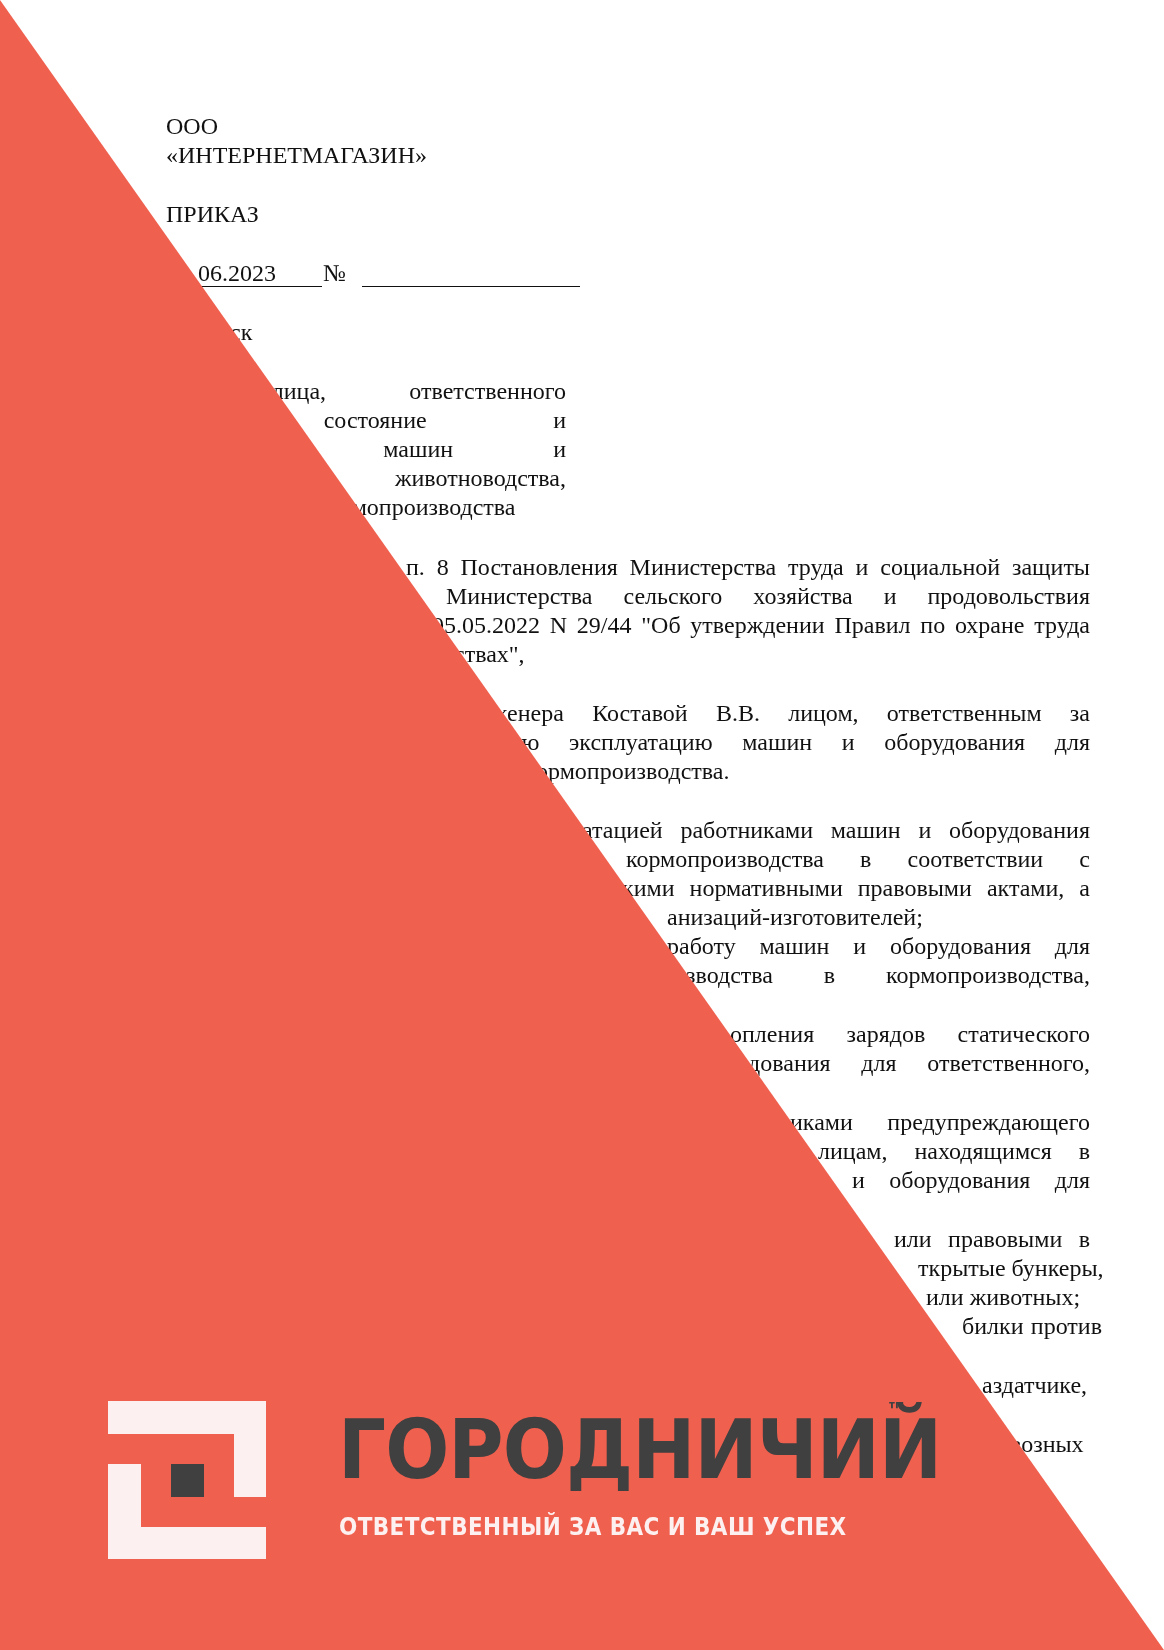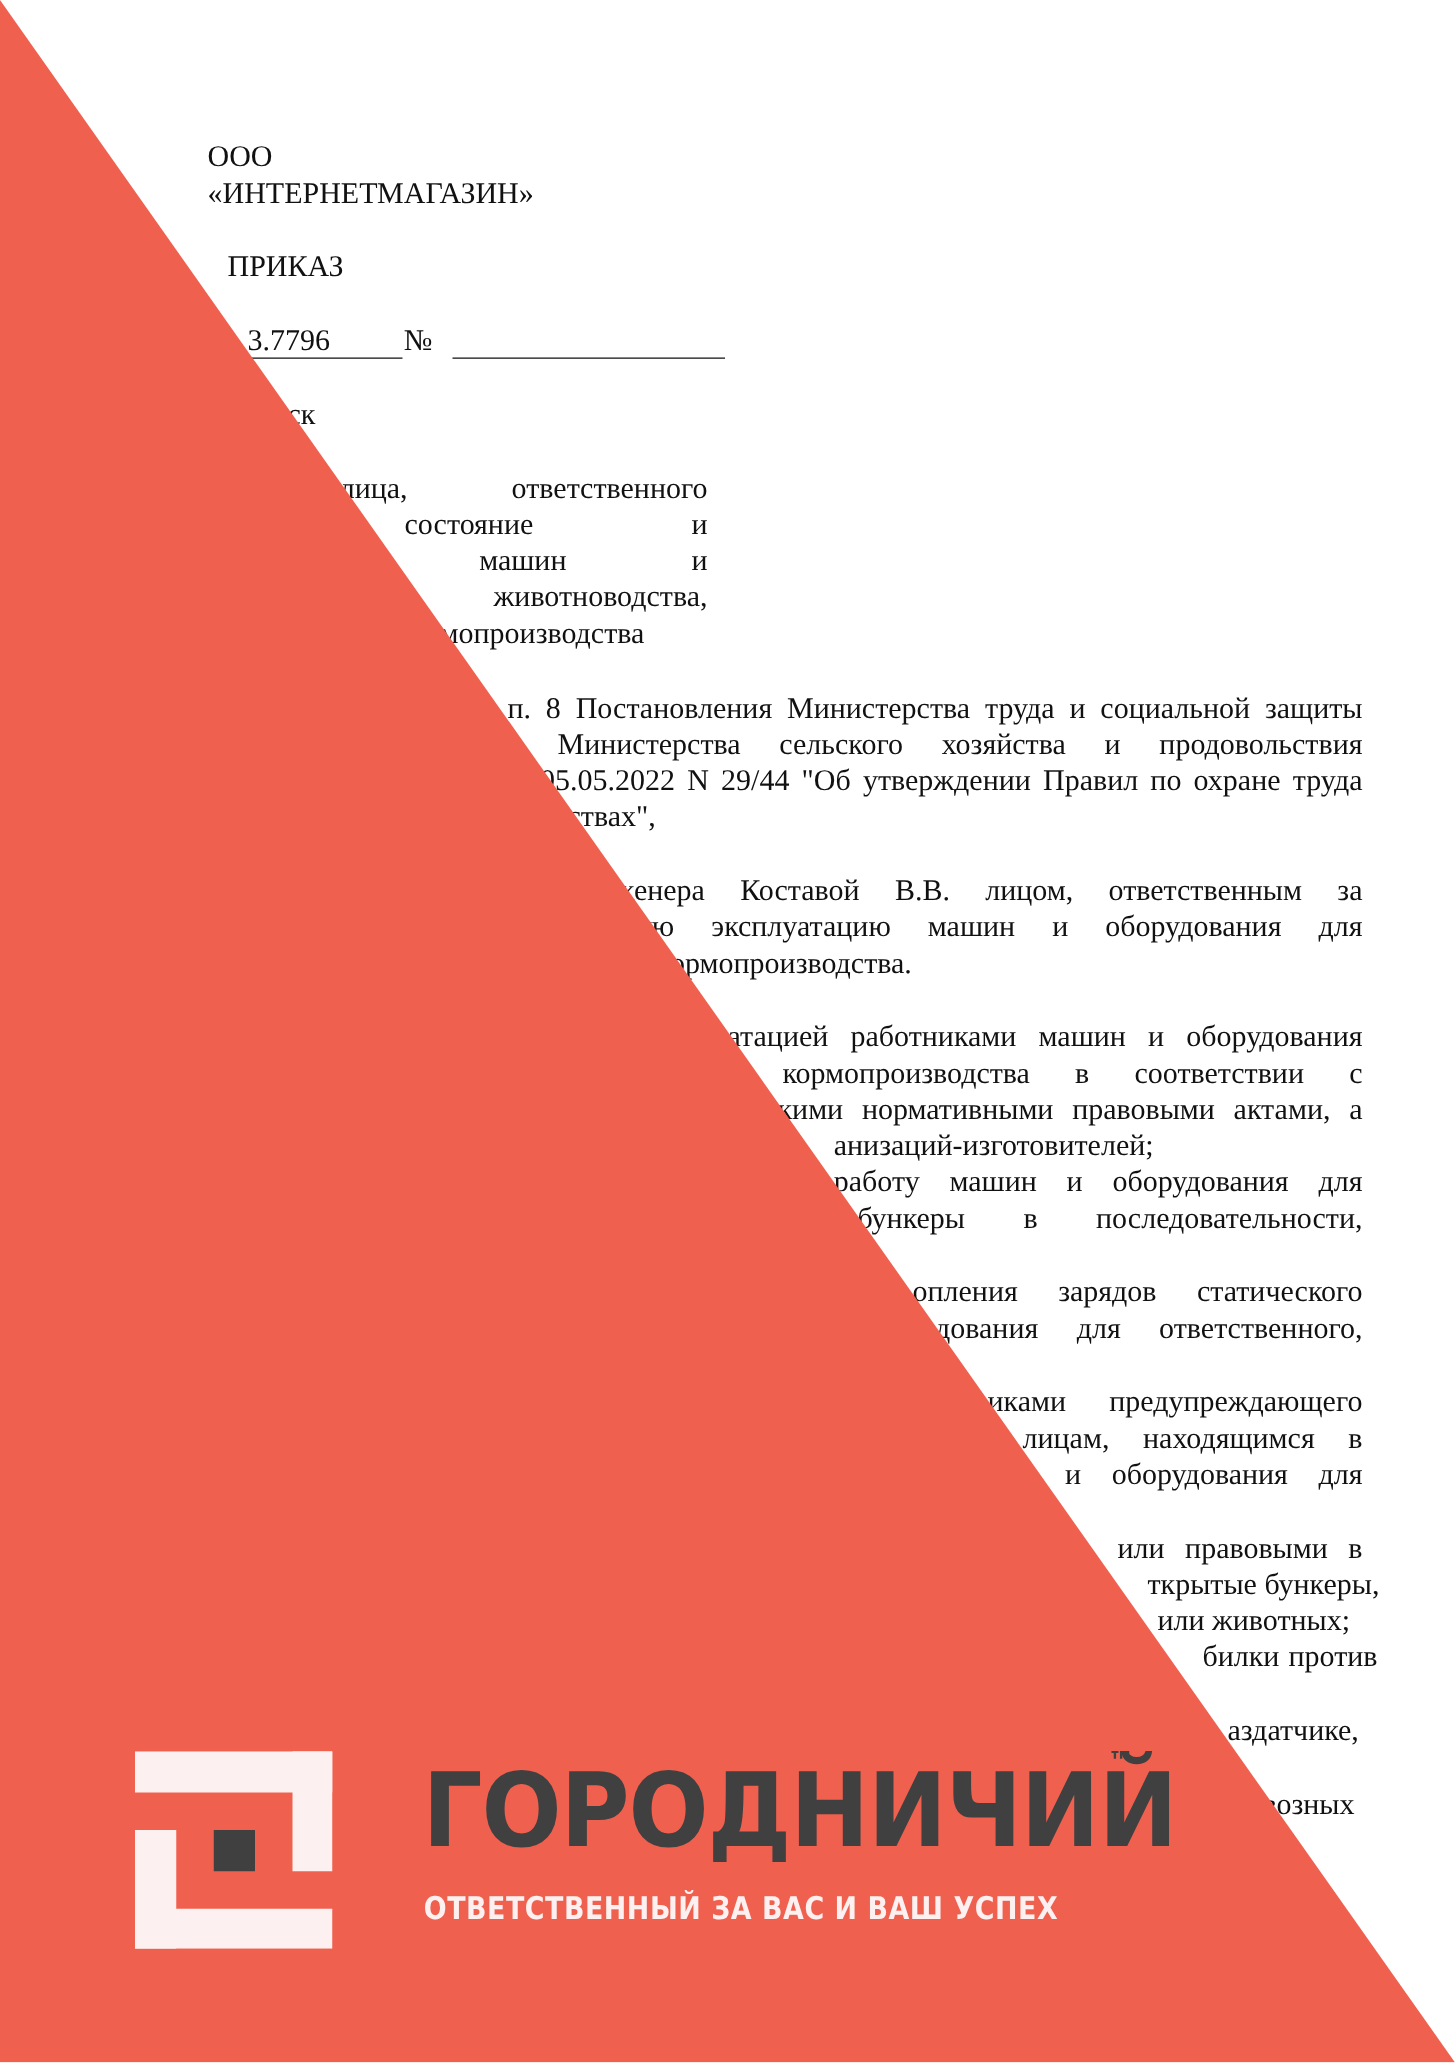--- a/index.html
+++ b/index.html
@@ -13,23 +13,23 @@
   .wordmark { position:absolute; left:338px; top:1405px; font-family:"DejaVu Sans", sans-serif; font-weight:bold; font-size:82px; letter-spacing:-1px; color:#404040; line-height:90px; transform:scaleX(0.92); transform-origin:left top; }
   .tm { position:absolute; left:886px; top:1398px; font-family:"DejaVu Sans", sans-serif; font-weight:bold; font-size:22px; color:#404040; }
   .tagline { position:absolute; left:339px; top:1512px; font-family:"DejaVu Sans", sans-serif; font-weight:bold; font-size:25px; color:#fdf0f0; letter-spacing:0.5px; transform:scaleX(0.86); transform-origin:left top; white-space:nowrap; }
 </style>
 </head>
 <body>
 
 <div class="doc">
   <div class="line" style="left:166px;top:112px;">ООО</div>
   <div class="line" style="left:166px;top:141px;">«ИНТЕРНЕТМАГАЗИН»</div>
-  <div class="line" style="left:166px;top:200px;margin-left:16px;">ПРИКАЗ</div>
+  <div class="line" style="left:166px;top:200px;">ПРИКАЗ</div>
 
-  <div class="line" style="left:198px;top:259px;">3.7796</div>
+  <div class="line" style="left:198px;top:259px;">06.2023</div>
   <div class="uline" style="left:198px;top:286px;width:124px;"></div>
   <div class="line" style="left:323px;top:259px;">№</div>
   <div class="uline" style="left:362px;top:286px;width:218px;"></div>
 
   <div class="line" style="left:230px;top:318px;">ск</div>
 
   <div class="line just" style="left:150px;top:377px;width:416px;">нии лица, ответственного</div>
   <div class="line just" style="left:150px;top:406px;width:416px;">вное состояние и</div>
   <div class="line just" style="left:150px;top:435px;width:416px;">ксплуатацию машин и</div>
   <div class="line just" style="left:150px;top:464px;width:416px;">ля животноводства,</div>
@@ -42,21 +42,21 @@
 
   <div class="line just" style="left:478px;top:699px;width:612px;">нженера Коставой В.В. лицом, ответственным за</div>
   <div class="line just" style="left:486px;top:728px;width:604px;">сную эксплуатацию машин и оборудования для</div>
   <div class="line" style="left:536px;top:757px;">ормопроизводства.</div>
 
   <div class="line just" style="left:582px;top:816px;width:508px;">атацией работниками машин и оборудования</div>
   <div class="line just" style="left:626px;top:845px;width:464px;">кормопроизводства в соответствии с</div>
   <div class="line just" style="left:622px;top:874px;width:468px;">кими нормативными правовыми актами, а</div>
   <div class="line" style="left:667px;top:903px;">анизаций-изготовителей;</div>
   <div class="line just" style="left:667px;top:932px;width:423px;">работу машин и оборудования для</div>
-  <div class="line just" style="left:686px;top:961px;width:404px;">бункеры в последовательности,</div>
+  <div class="line just" style="left:686px;top:961px;width:404px;">зводства в кормопроизводства,</div>
 
   <div class="line just" style="left:730px;top:1020px;width:360px;">опления зарядов статического</div>
   <div class="line just" style="left:748px;top:1049px;width:342px;">дования для ответственного,</div>
 
   <div class="line just" style="left:790px;top:1108px;width:300px;">иками предупреждающего</div>
   <div class="line just" style="left:818px;top:1137px;width:272px;">лицам, находящимся в</div>
   <div class="line just" style="left:852px;top:1166px;width:238px;">и оборудования для</div>
 
   <div class="line just" style="left:894px;top:1225px;width:196px;">или правовыми в</div>
   <div class="line" style="left:918px;top:1254px;">ткрытые бункеры,</div>

